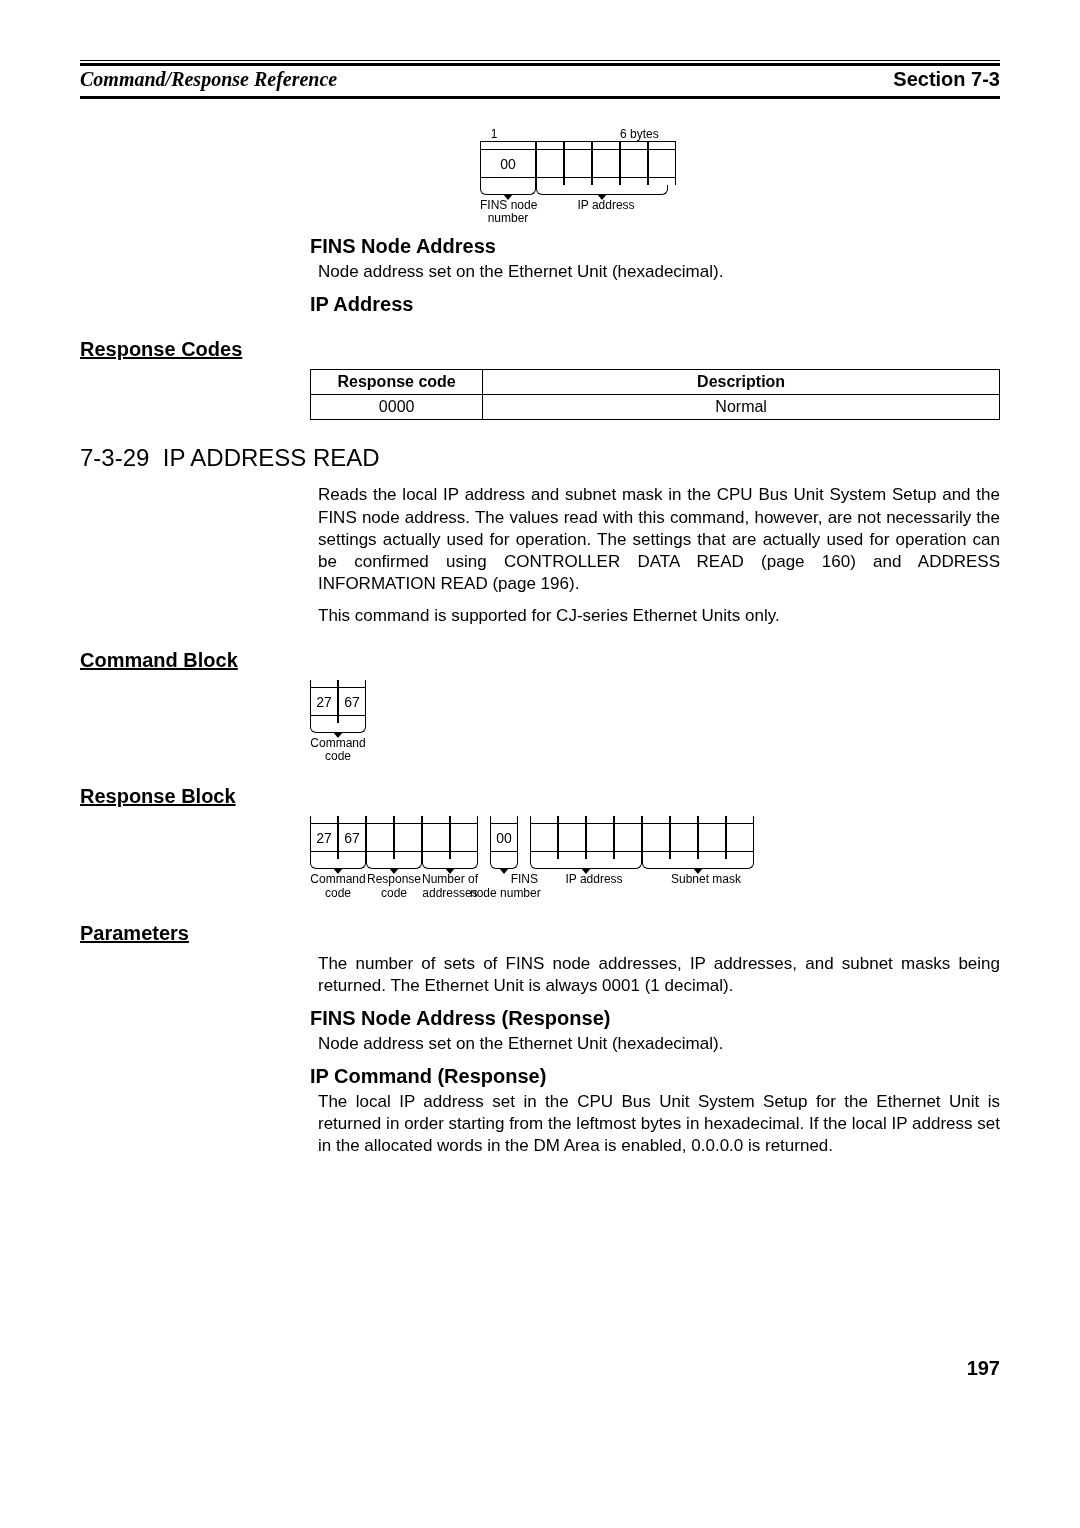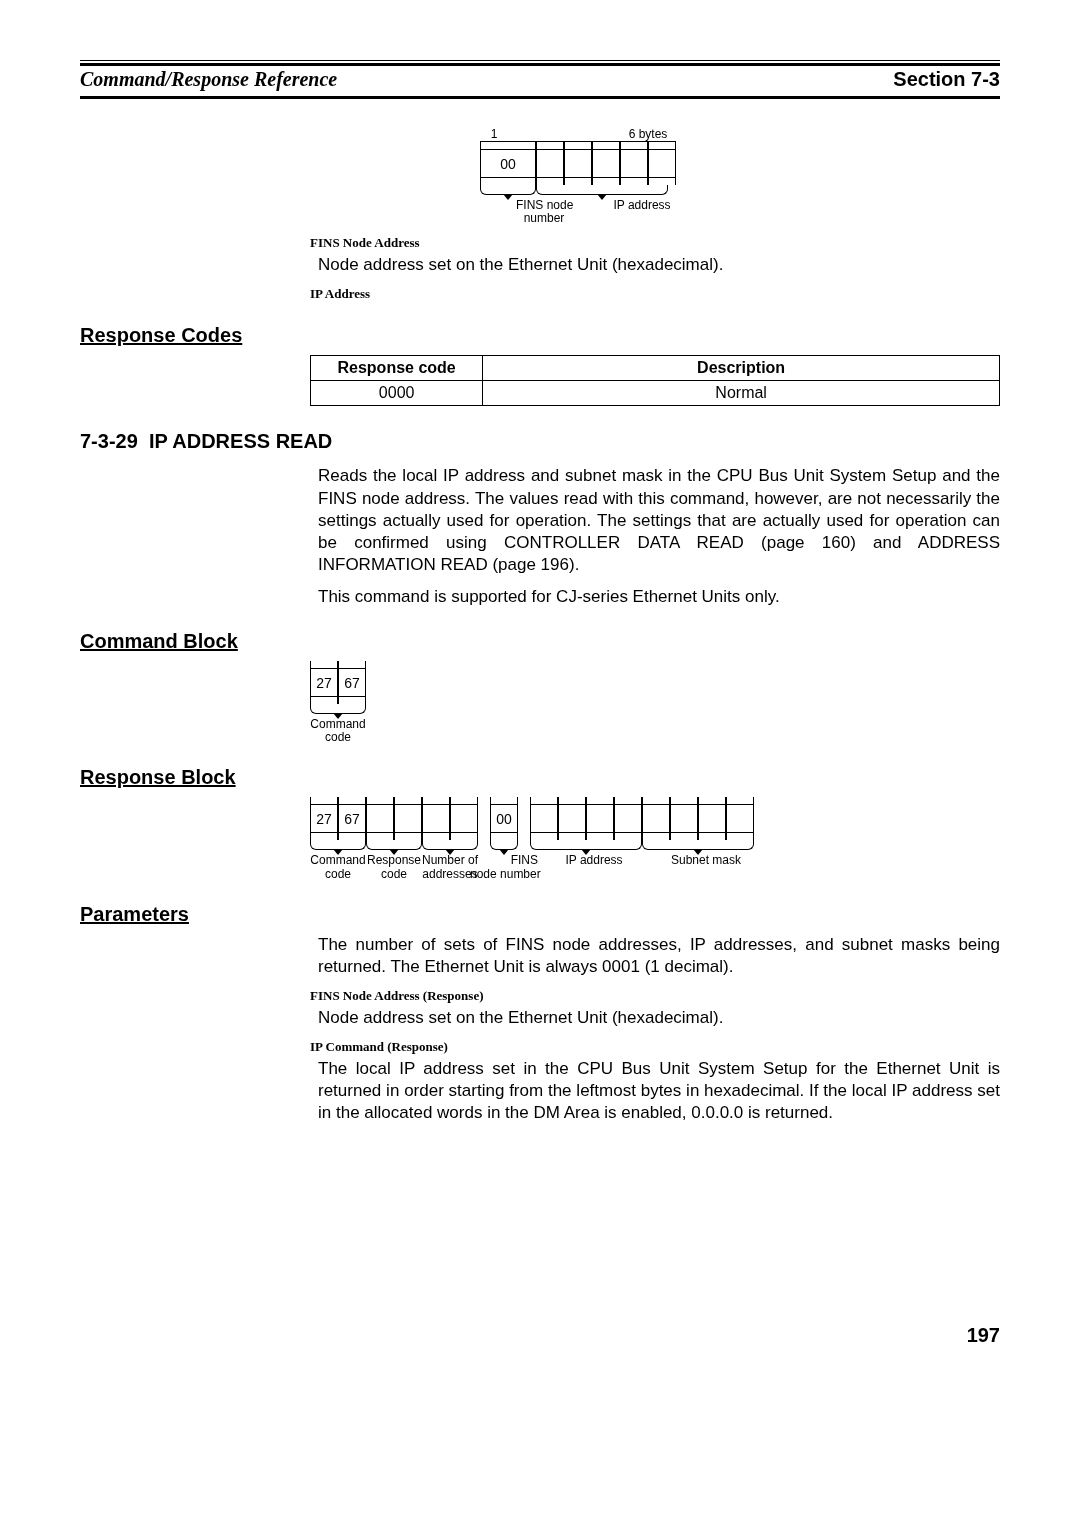--- a/index.html
+++ b/index.html
@@ -23,23 +23,23 @@
   }
   .header-left { font-style: italic; font-weight: bold; font-size: 20px; font-family: "Times New Roman", serif; }
   .header-right { font-weight: bold; font-size: 20px; }
   .content-col { margin-left: 230px; }
   .side-heading {
     font-weight: bold;
     font-size: 20px;
     text-decoration: underline;
     margin: 22px 0 8px 0;
   }
-  .sub-bold { font-weight: bold; font-size: 13px; margin: 10px 0 3px 0; font-family: Liberation Serif, serif; }
+  .sub-bold { font-weight: bold; font-size: 20px; margin: 10px 0 3px 0; }
   .body-text { font-size: 17px; line-height: 1.3; margin: 3px 0 10px 8px; text-align: justify; }
-  .section-title { font-weight: bold; font-size: 20px; margin: 24px 0 12px 0; }
+  .section-title { font-weight: normal; font-size: 24px; margin: 24px 0 12px 0; }
   table.codes {
     border-collapse: collapse;
     width: 100%;
     font-size: 16px;
     margin-top: 6px;
   }
   table.codes th, table.codes td {
     border: 1.5px solid #000;
     padding: 3px 8px;
     text-align: center;
@@ -97,21 +97,21 @@
 <div class="header-bar">
   <span class="header-left">Command/Response Reference</span>
   <span class="header-right">Section 7-3</span>
 </div>
 
 <div class="content-col">
   <div class="diagram" style="margin-left:170px;">
     <div class="dim-row">
       <div style="width:28px; text-align:center;">1</div>
       <div style="width:112px;"></div>
-      <div style="width:56px; text-align:center;">6 bytes</div>
+      <div style="width:56px; text-align:left;">6 bytes</div>
     </div>
     <div class="tick-row" style="border-top:1.5px solid #000; width:196px;">
       <div class="tick" style="width:56px;"></div>
       <div class="tick"></div>
         <div class="tick"></div>
         <div class="tick"></div>
         <div class="tick"></div>
         <div class="tick" style="border-right:1.5px solid #000;"></div>
     </div>
     <div class="byte-row" style="border-top:1.5px solid #000; width:196px;">
@@ -129,21 +129,21 @@
         <div class="tick"></div>
         <div class="tick"></div>
         <div class="tick"></div>
     </div>
     <div class="brace-row">
       <div class="brace" style="width:56px;"></div>
       <div style="width:8px;"></div>
       <div class="brace" style="width:132px; margin-left:-8px;"></div>
     </div>
     <div class="label-row">
-      <div style="width:56px; white-space:pre;margin-left:36px;">FINS node
+      <div style="width:56px; white-space:pre;">FINS node
 number</div>
       <div style="width:140px;">IP address</div>
     </div>
   </div>
 </div>
 
 <div class="content-col">
   <div class="sub-bold">FINS Node Address</div>
   <div class="body-text">Node address set on the Ethernet Unit (hexadecimal).</div>
   <div class="sub-bold">IP Address</div>

